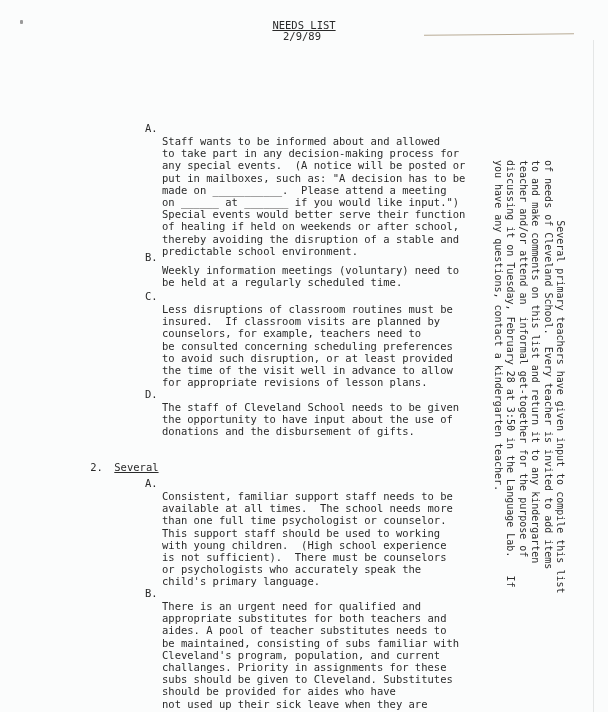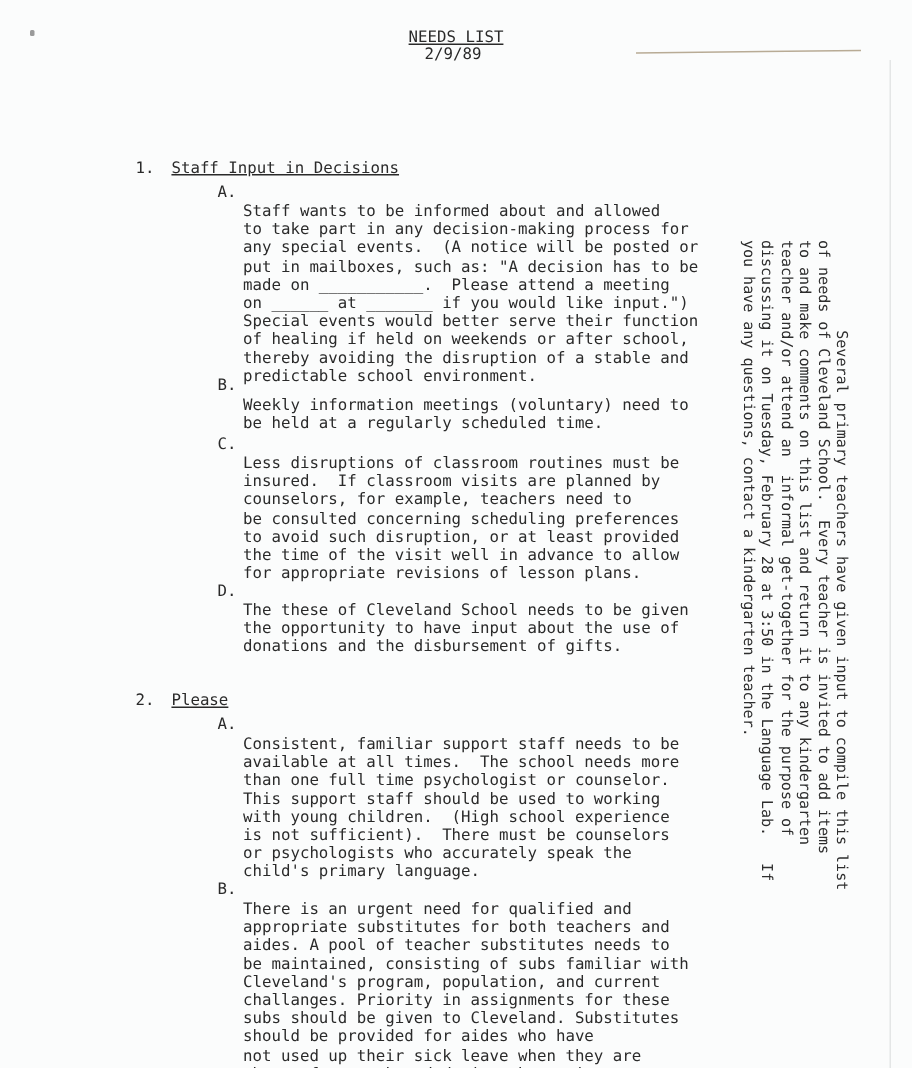--- a/index.html
+++ b/index.html
@@ -35,23 +35,20 @@
 </style>
 </head>
 <body>
 
 <div class="page">
   <div class="speck"></div>
 
   <div class="header title">NEEDS LIST</div>
   <div class="header date">2/9/89</div>
 
-  <div class="sec" style="top:94px;">
-    <span class="num">1.</span><span class="hd">Staff Input in Decisions</span>
-  </div>
 
   <div class="item" style="top:122px;">
     <span class="letter">A.</span>
     <span class="body">Staff wants to be informed about and allowed
 to take part in any decision-making process for
 any special events.  (A notice will be posted or
 put in mailboxes, such as: "A decision has to be
 made on ___________.  Please attend a meeting
 on ______ at _______ if you would like input.")
 Special events would better serve their function
@@ -72,27 +69,27 @@
 insured.  If classroom visits are planned by
 counselors, for example, teachers need to
 be consulted concerning scheduling preferences
 to avoid such disruption, or at least provided
 the time of the visit well in advance to allow
 for appropriate revisions of lesson plans.</span>
   </div>
 
   <div class="item" style="top:388px;">
     <span class="letter">D.</span>
-    <span class="body">The these of Cleveland School needs to be given
+    <span class="body">The staff of Cleveland School needs to be given
 the opportunity to have input about the use of
 donations and the disbursement of gifts.</span>
   </div>
 
   <div class="sec" style="top:449px;">
-    <span class="num">2.</span><span class="hd">Please</span>
+    <span class="num">2.</span><span class="hd">Several</span>
   </div>
 
   <div class="item" style="top:477px;">
     <span class="letter">A.</span>
     <span class="body">Consistent, familiar support staff needs to be
 available at all times.  The school needs more
 than one full time psychologist or counselor.
 This support staff should be used to working
 with young children.  (High school experience
 is not sufficient).  There must be counselors

